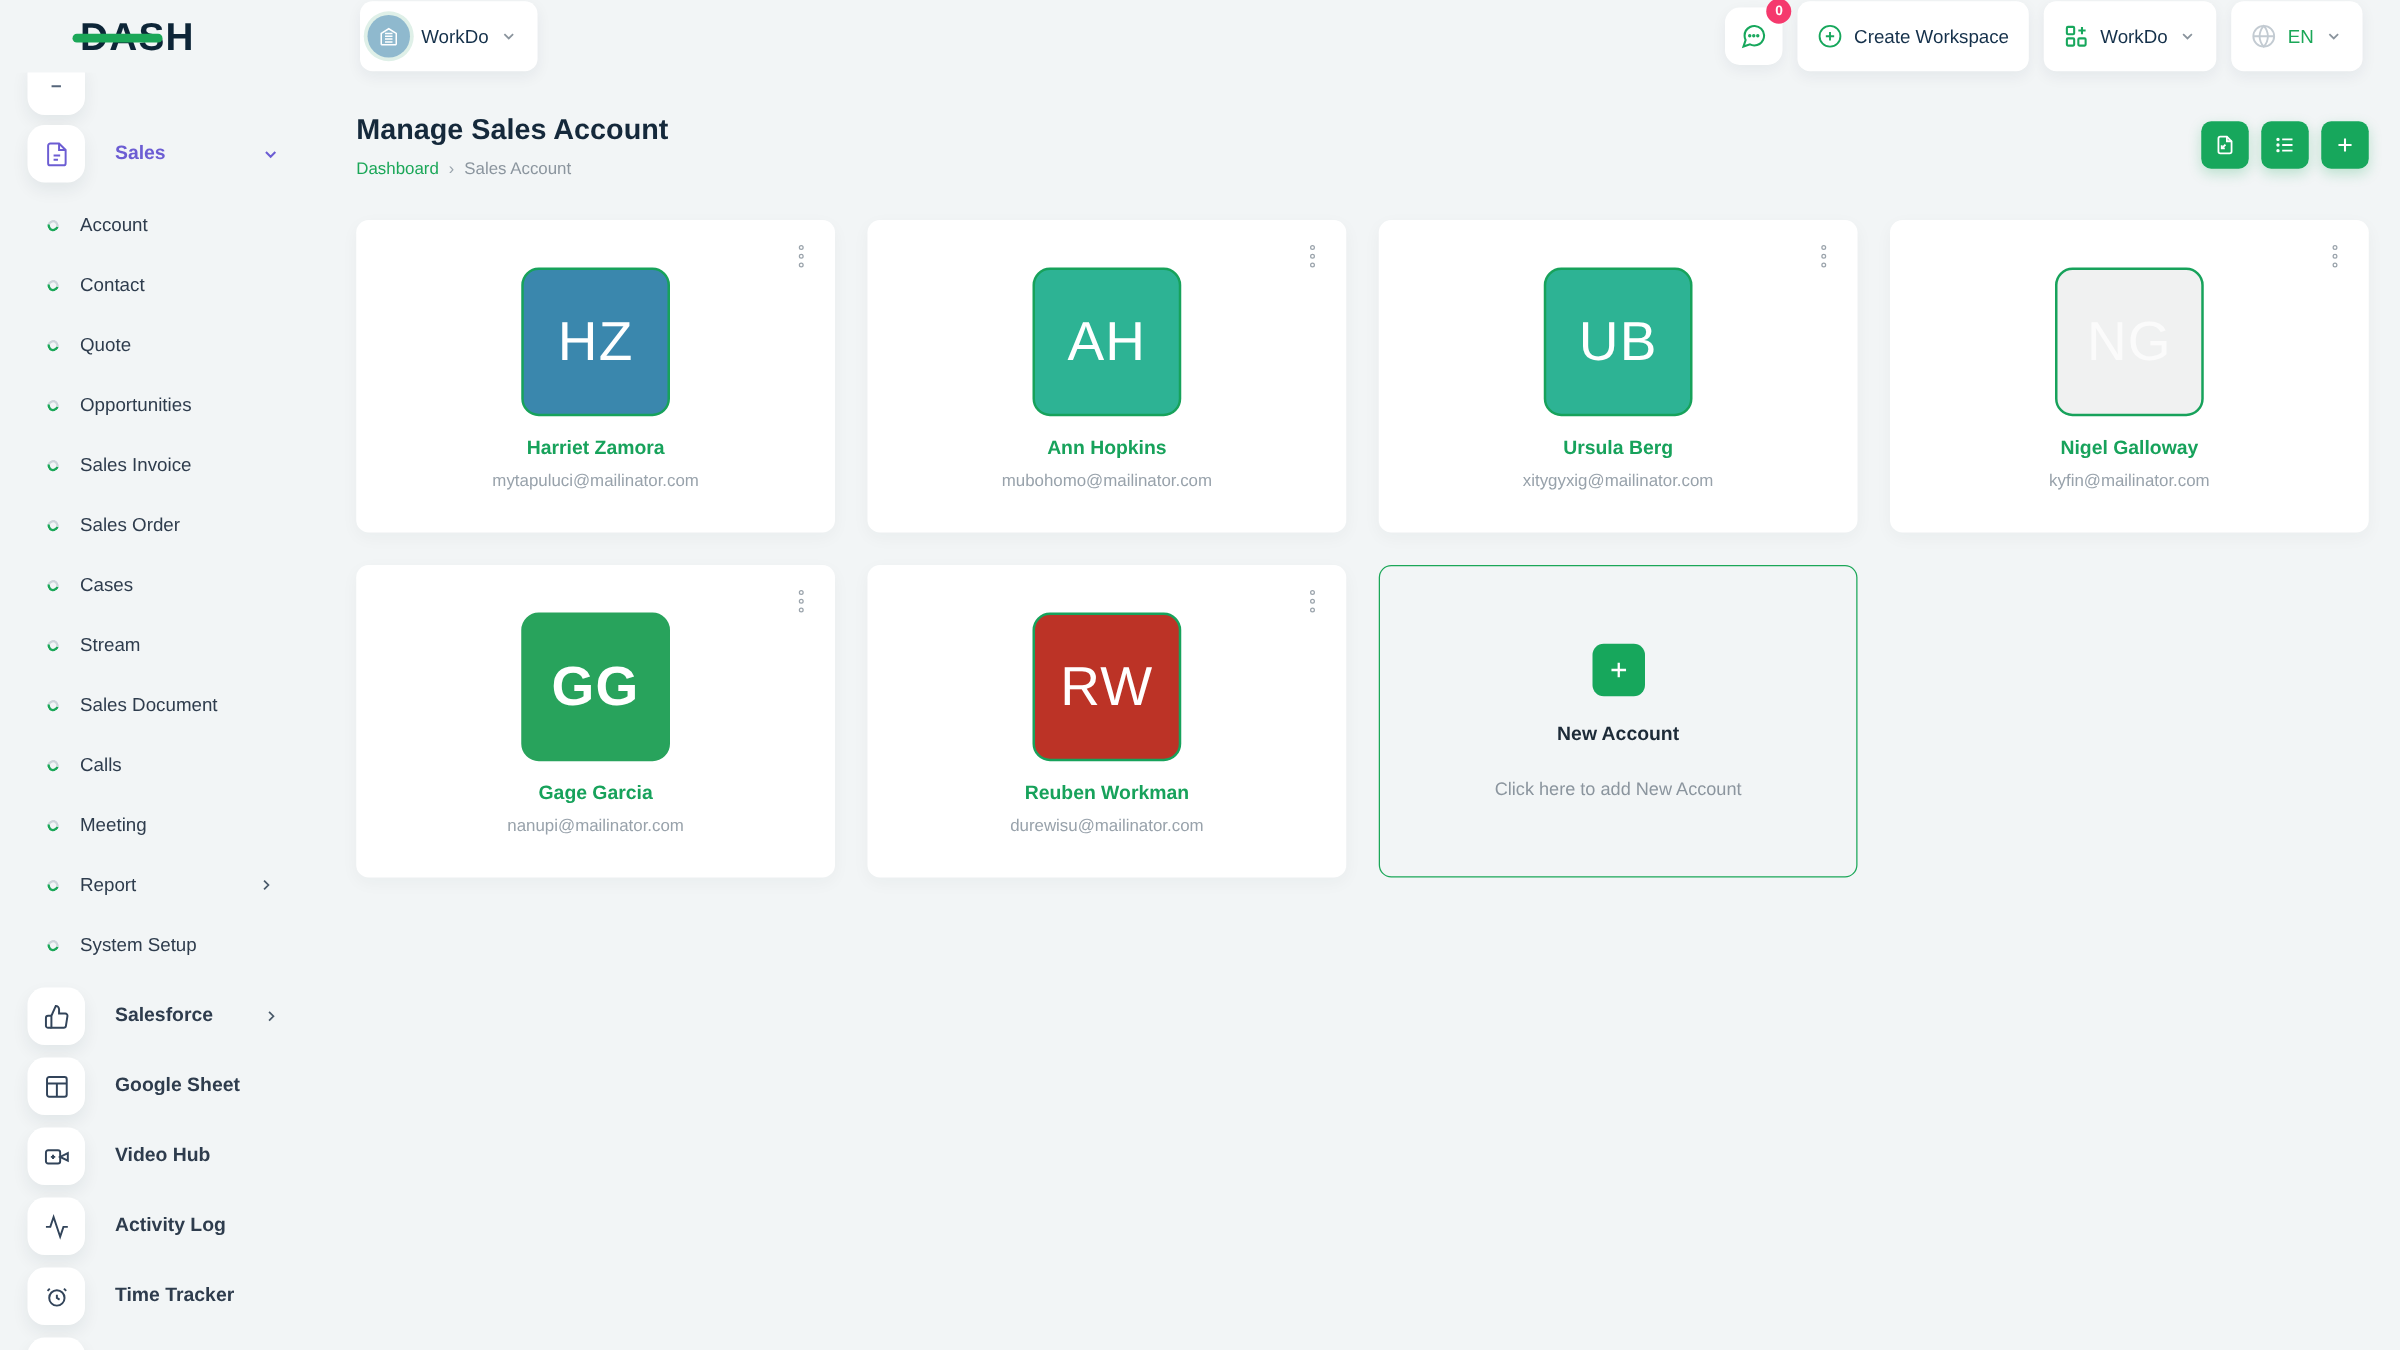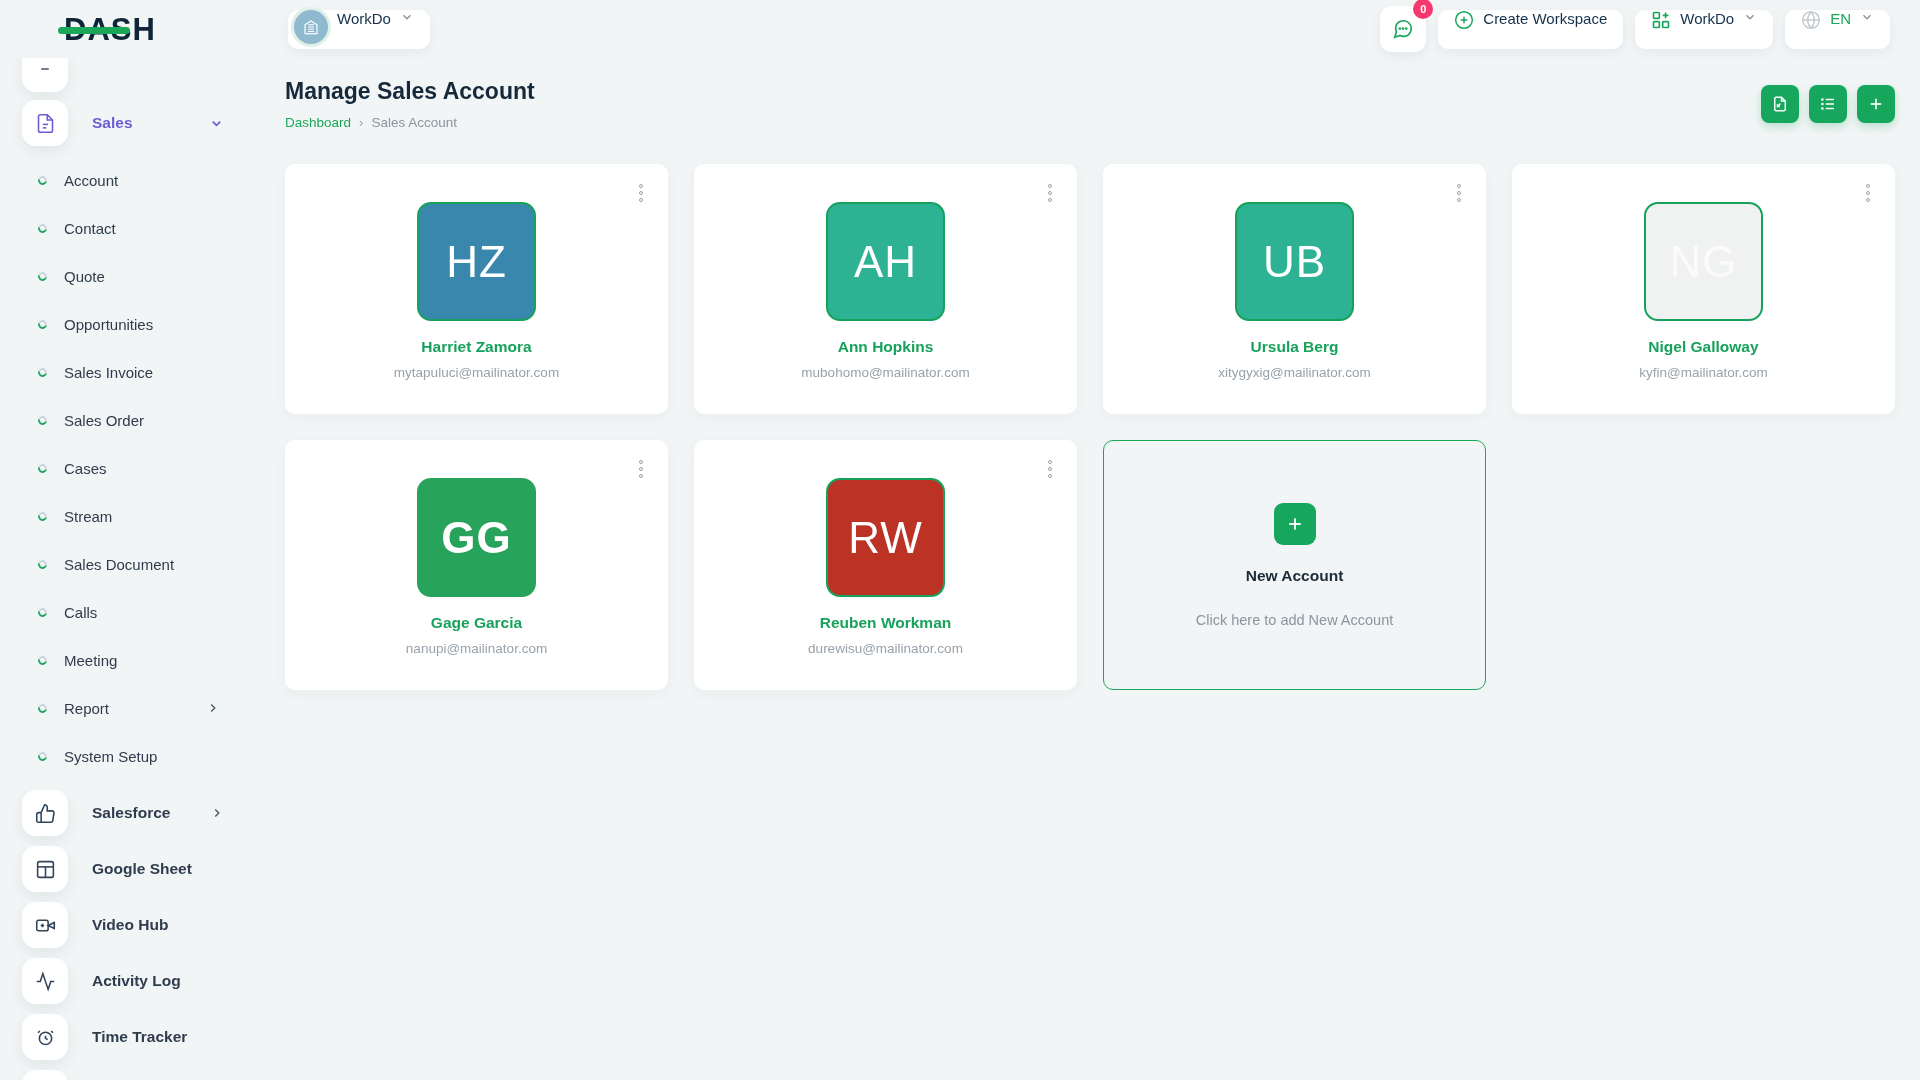--- a/index.html
+++ b/index.html
@@ -18,21 +18,21 @@
   }
   .logo-wrap { width:252px; padding-left:64px; position:relative; }
   .logo-text {
     font-size:31px; font-weight:800; letter-spacing:1px; color:#0d2537;
     position:relative; display:inline-block; line-height:1;
   }
   .logo-bar { position:absolute; left:58px; top:13px; width:72px; height:7px; border-radius:4px; background:#1ba758; }
 
   .pill {
     background:#fff; border-radius:10px; box-shadow:0 4px 12px rgba(20,40,60,.06);
-    display:flex; gap:9px; height:39px; padding:0 16px;
+    display:flex; align-items:center; gap:9px; height:56px; padding:0 16px;
     font-size:15px; color:#14304a; cursor:pointer;
   }
   .workspace-pill { margin-left:36px; padding-left:6px; }
   .ws-avatar {
     width:34px; height:34px; border-radius:50%; background:#8fb9ce;
     display:flex; align-items:center; justify-content:center;
     box-shadow:0 0 0 3px #dff0e8;
   }
   .topbar-right { margin-left:auto; display:flex; align-items:center; gap:12px; padding-right:30px; }
   .icon-btn-sq {
@@ -74,21 +74,21 @@
     transform:rotate(-30deg); flex:0 0 9px;
   }
   .submenu .chev { position:absolute; right:32px; color:#4a5a6a; }
 
   .partial-top { height:40px; margin-top:-6px; margin-bottom:8px; display:flex; }
   .partial-top .icon-sq { border-top-left-radius:0; border-top-right-radius:0; height:40px; align-items:flex-start; padding-top:8px; }
   .partial-bottom { position:absolute; bottom:-36px; left:22px; }
 
   
   .main { position:fixed; top:58px; left:252px; right:0; bottom:0; padding:20px 25px 0 33px; overflow:hidden; }
-  .page-head { display:flex; align-items:center; justify-content:space-between; }
+  .page-head { display:flex; align-items:center; justify-content:space-between; margin-top:12px; }
   .page-title { font-size:23px; font-weight:700; color:#15293b; }
   .breadcrumb { margin-top:10px; font-size:13.5px; display:flex; align-items:center; gap:8px; }
   .crumb-home { color:#1ba758; cursor:pointer; }
   .crumb-sep { color:#9aa4ad; font-size:13px; }
   .crumb-cur { color:#8b959e; }
   .toolbar { display:flex; gap:10px; }
   .tool-btn {
     width:38px; height:38px; border-radius:8px; background:#17a75c; border:none; cursor:pointer;
     display:flex; align-items:center; justify-content:center; color:#fff;
     box-shadow:0 4px 10px rgba(23,167,92,.25);

